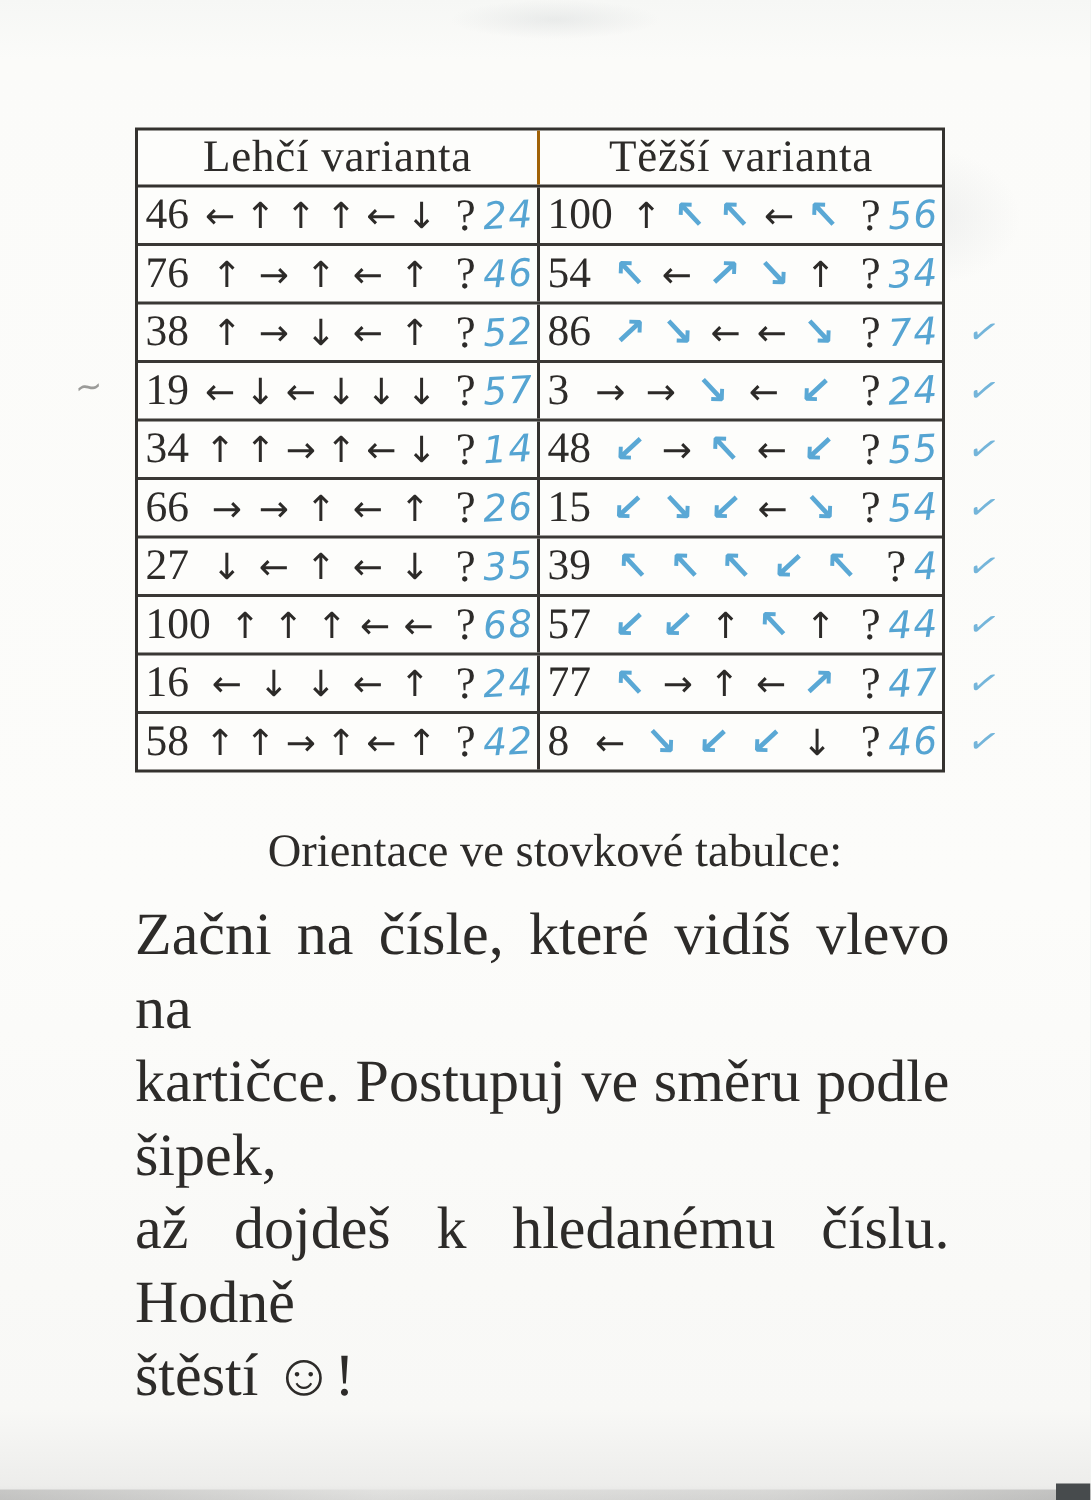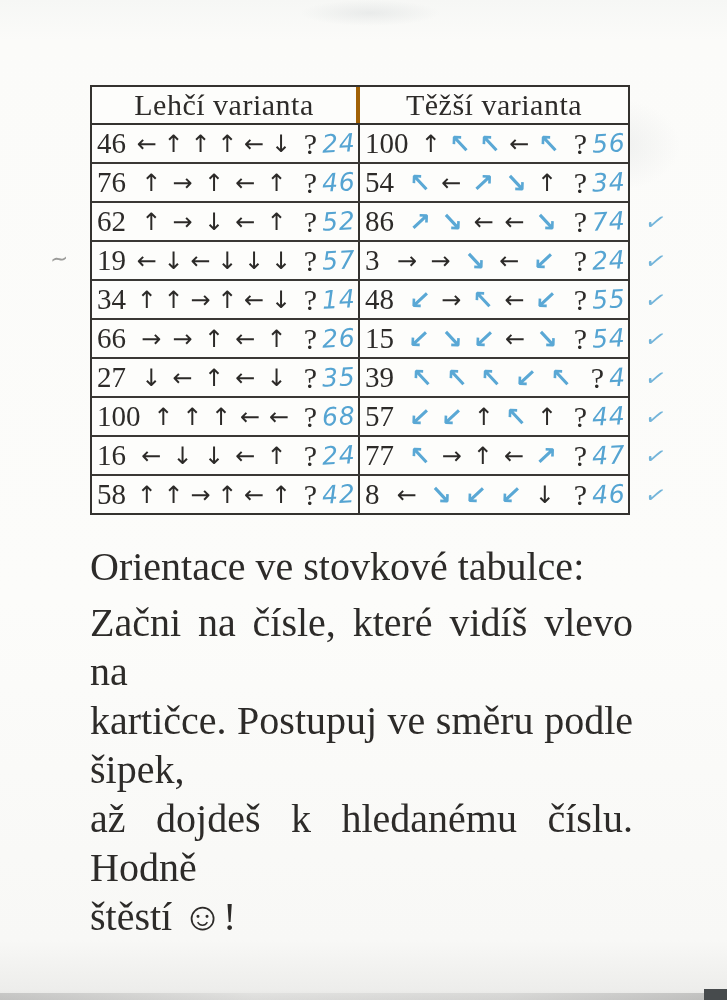--- a/index.html
+++ b/index.html
@@ -39,21 +39,21 @@
     border:2px solid #34322f;
     background:#fdfdfb;
     box-sizing:border-box;
   }
   .thead{display:flex;border-bottom:2px solid #34322f;}
   .th{
     width:50%;box-sizing:border-box;
     text-align:center;font-size:30px;line-height:36px;
     letter-spacing:.5px;
   }
-  .th:first-child{border-right:4px solid #a16207;}
+  .th:first-child{border-right:2px solid #a16207;}
   .row{display:flex;border-top:2px solid #3a3835;}
   .row:first-child{border-top:none;}
   .cell{
     width:50%;box-sizing:border-box;
     display:flex;align-items:center;
     height:37px;padding:0 2px 0 5px;
     overflow:visible;white-space:nowrap;
   }
   .cell.left{border-right:2px solid #34322f;}
   .start{font-size:29px;line-height:1;margin-right:4px;}
@@ -81,21 +81,21 @@
   .check-cell{height:39px;display:flex;align-items:center;}
   .check{
     font-family:"DejaVu Sans",sans-serif;
     color:#74b5da;font-size:23px;font-weight:600;
     display:inline-block;transform:rotate(9deg) skewX(-8deg);
     margin-left:8px;
   }
   
   .title{
     position:absolute;left:90px;top:548px;width:560px;
-    font-size:40px;line-height:38px;
+    font-size:31px;line-height:38px;text-align:center;
   }
   .para{
     position:absolute;left:90px;top:598px;width:543px;
     font-size:40px;line-height:49px;
     font-family:"Liberation Serif","DejaVu Sans",serif;
   }
   .para .pline{text-align:justify;text-align-last:justify;}
   .para .pline.last{text-align-last:left;}
 </style>
 </head>
@@ -161,21 +161,21 @@
               <span class="arrow blue">↗</span>
               <span class="arrow blue">↘</span>
               <span class="arrow">↑</span>
             </span>
             <span class="q">?</span>
             <span class="answer">34</span>
           </div>
         </div>
         <div class="row">
           <div class="cell left">
-            <span class="start">62</span>
+            <span class="start">38</span>
             <span class="arrows">
               <span class="arrow">↑</span>
               <span class="arrow">→</span>
               <span class="arrow">↓</span>
               <span class="arrow">←</span>
               <span class="arrow">↑</span>
             </span>
             <span class="q">?</span>
             <span class="answer">52</span>
           </div>

